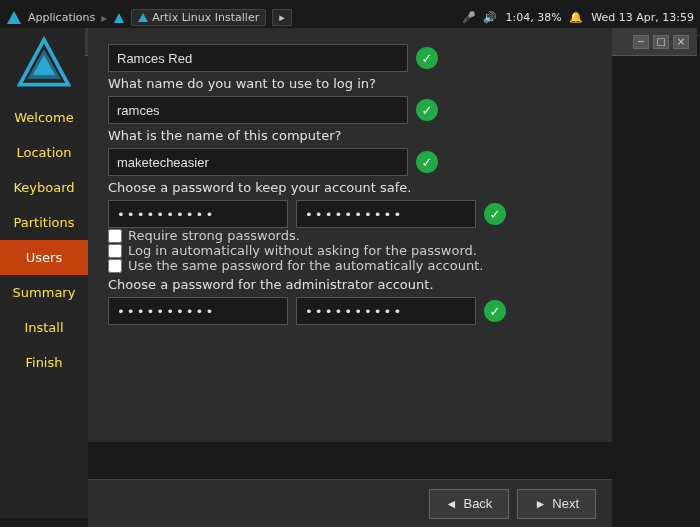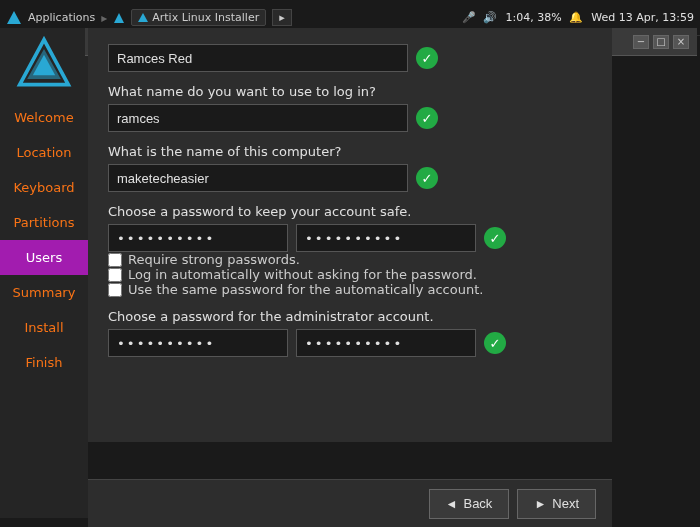--- a/index.html
+++ b/index.html
@@ -105,45 +105,45 @@
     .sidebar-logo {
       width: 56px;
       height: 56px;
       margin-bottom: 8px;
     }
     .sidebar-item {
       width: 100%;
       padding: 10px 0;
       text-align: center;
       font-size: 13px;
-      color: #f97316;
+      color: #fde047;
       cursor: pointer;
     }
     .sidebar-item.active {
-      background: #a21caf;
+      background: #c2410c;
       color: #ffffff;
     }
 
     
     .main-content {
       position: absolute;
       top: 28px;
       left: 88px;
       width: 524px;
       height: 490px;
       background: #2d2d2d;
       padding: 16px 20px 10px 20px;
       overflow-y: auto;
     }
 
     .form-label {
       font-size: 13px;
       color: #e0e0e0;
       margin-bottom: 5px;
-      margin-top: 12px;
+      margin-top: 4px;
       display: block;
     }
     .form-label:first-child {
       margin-top: 0;
     }
 
     .input-row {
       display: flex;
       align-items: center;
       gap: 8px;

